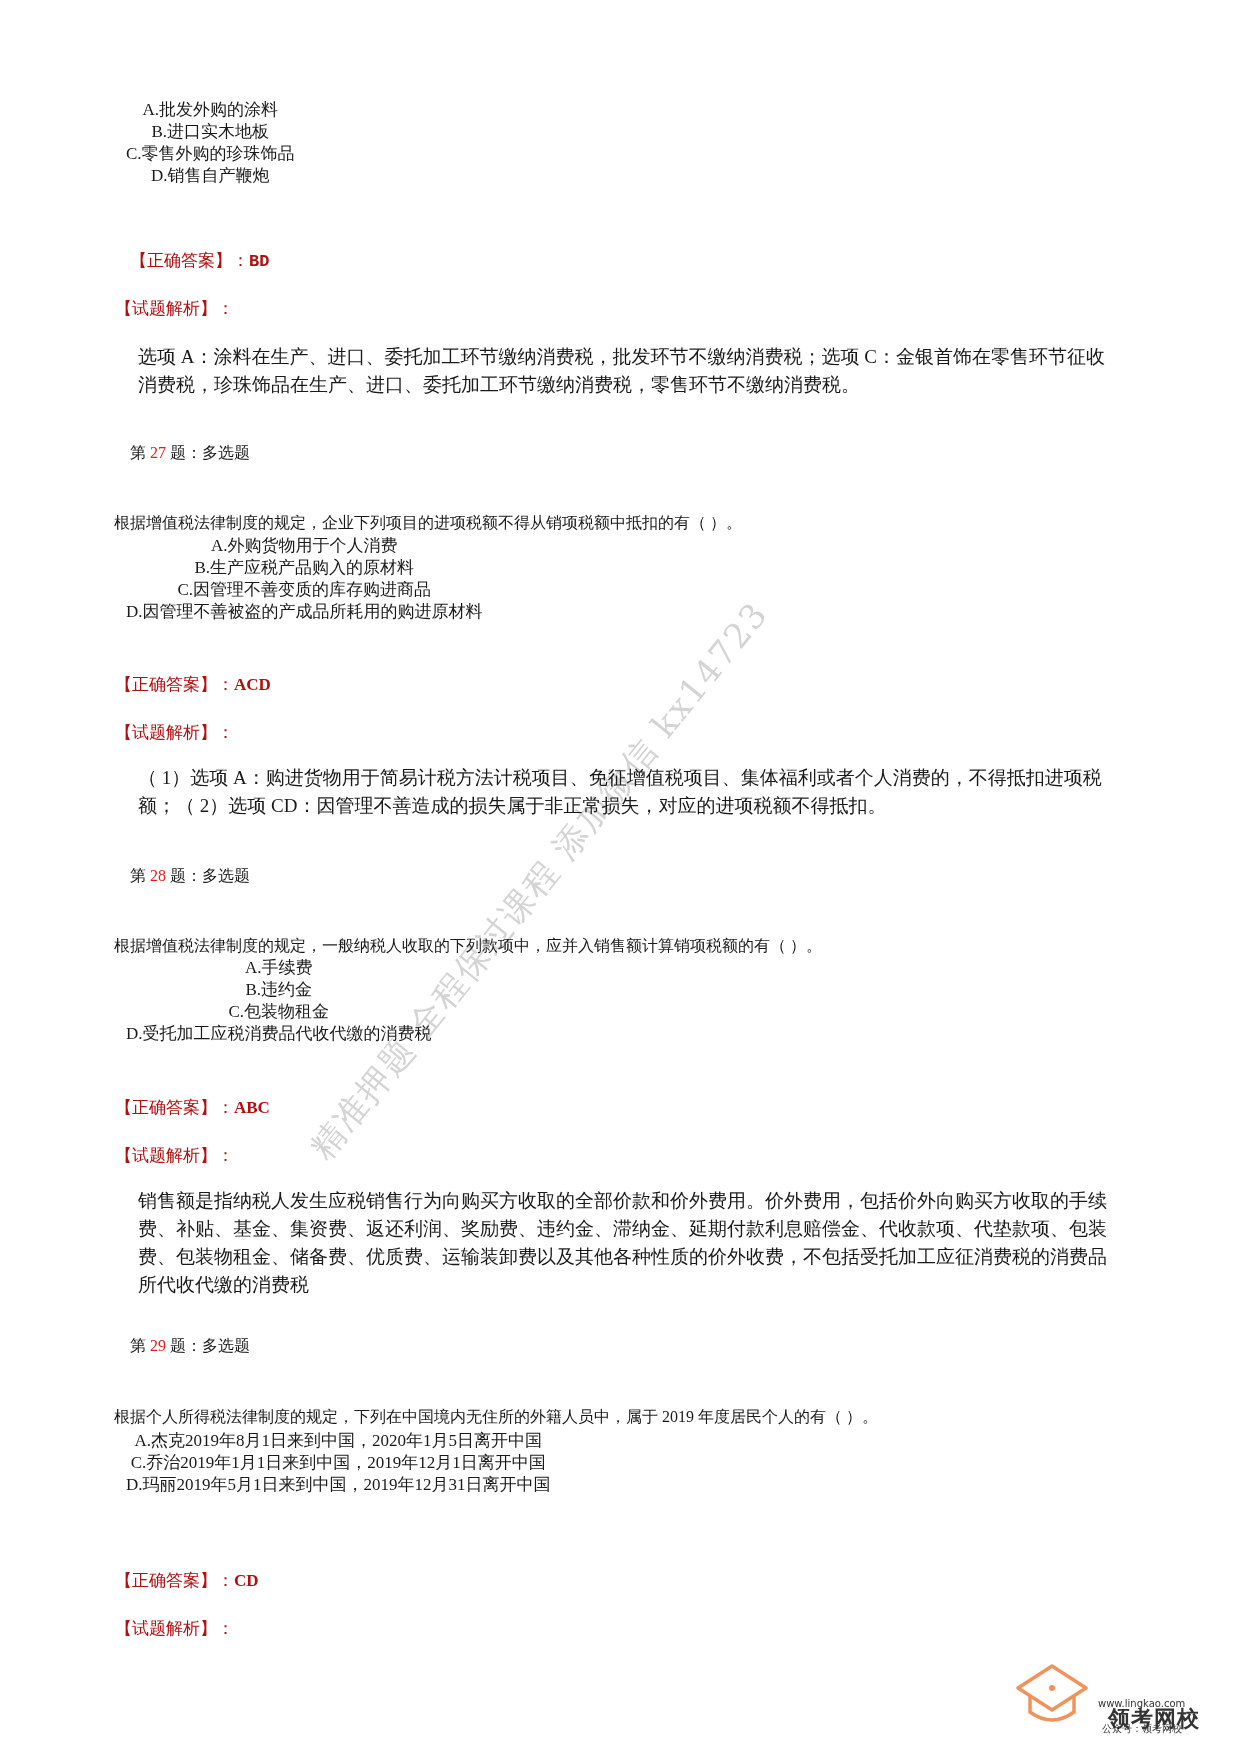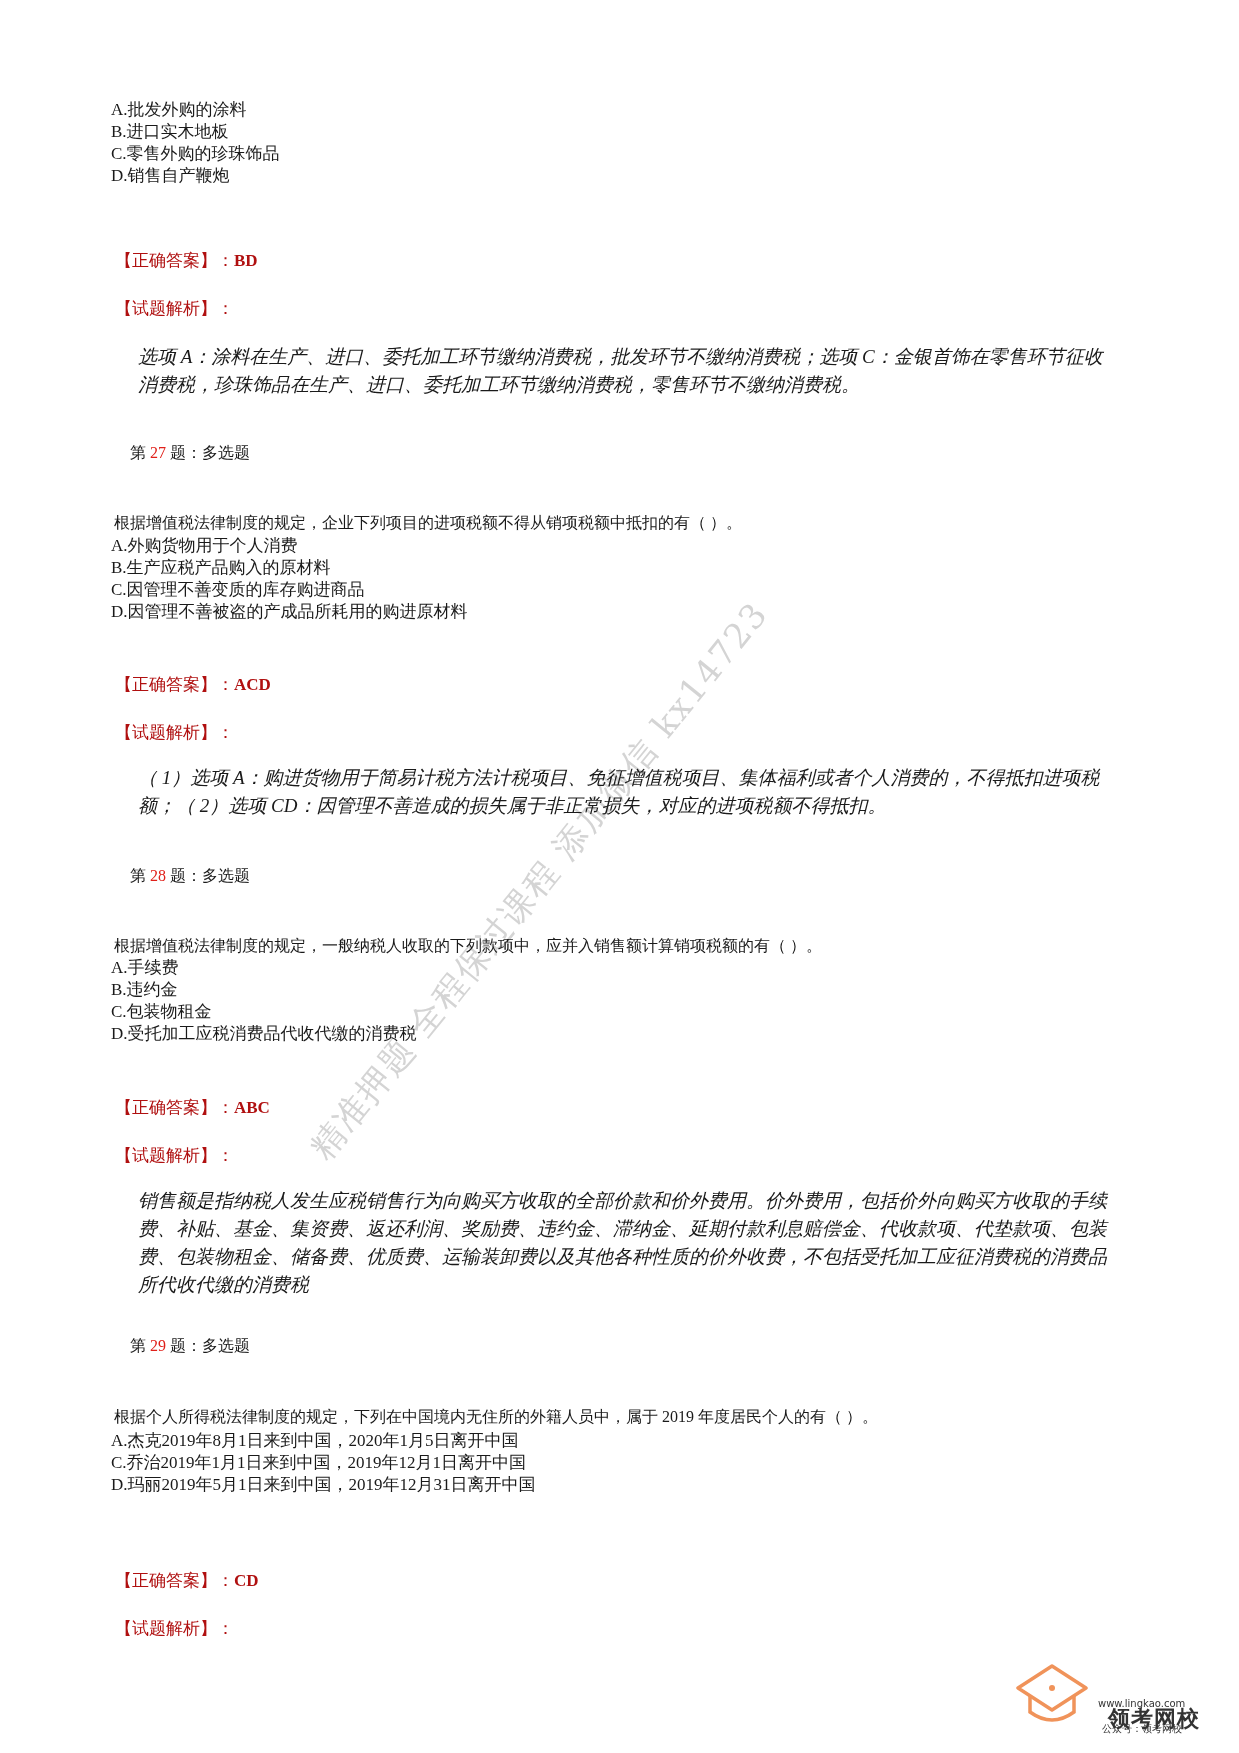--- a/index.html
+++ b/index.html
@@ -1,27 +1,27 @@
 <!DOCTYPE html>
 <html><head>
 <meta charset="utf-8">
 <style>
   html, body { margin: 0; padding: 0; background: #ffffff; }
   body { width: 1239px; height: 1753px; position: relative; overflow: hidden;
          font-family: "Liberation Serif", "DejaVu Serif", serif; color: #1a1a1a; }
   .page { position: absolute; left: 0; top: 0; width: 1239px; height: 1753px; }
   .abs { position: absolute; white-space: nowrap; }
   .opt { font-size: 17px; line-height: 22px; }
-  .opts { position: absolute; left: 111px; }
+  .opts { position: absolute; left: 126px; text-align: center; }
   .ans { font-size: 17px; color: #b01010; }
   .ans b { font-weight: bold; }
   .qhdr { font-size: 16px; margin-left: 16px; }
   .qhdr .num { color: #e0201a; }
   .stem { font-size: 16px; margin-top: 24px; }
-  .expl { font-size: 19px; line-height: 28px; white-space: normal; width: 980px; left: 138px; font-style: italic; }
+  .expl { font-size: 19px; line-height: 28px; white-space: normal; width: 980px; left: 138px; }
   .watermark { position: absolute; left: 300px; top: 1140px; transform-origin: left top;
                transform: rotate(-51deg); font-size: 34px; color: #d4d4d4; white-space: nowrap;
                letter-spacing: 2px; font-family: "DejaVu Serif", serif; pointer-events: none; }
   .logo { position: absolute; left: 1000px; top: 1660px; width: 239px; height: 93px; }
   .logo-name { position: absolute; left: 108px; top: 4px; font-size: 22px; font-weight: bold;
                color: #333; font-family: "DejaVu Sans", sans-serif; letter-spacing: 1px; margin-top: 40px; }
   .logo-url { position: absolute; left: 98px; top: 38px; font-size: 10px; color: #333;
               font-family: "DejaVu Sans", sans-serif; }
   .logo-wx { position: absolute; left: 102px; top: 62px; font-size: 10px; color: #333;
              font-family: Liberation Mono, monospace; }
@@ -33,21 +33,21 @@
 <div class="page">
 
   <div class="watermark">精准押题 全程保过课程 添加微信 kx14723</div>
 
   <div class="opts" style="top:99px;">
     <div class="opt">A.批发外购的涂料</div>
     <div class="opt">B.进口实木地板</div>
     <div class="opt">C.零售外购的珍珠饰品</div>
     <div class="opt">D.销售自产鞭炮</div>
   </div>
-  <div class="abs ans" style="left:115px;top:249px;">
+  <div class="abs ans" style="left:130px;top:249px;font-family:Liberation Mono, monospace;">
     <span>【正确答案】：</span><b>BD</b>
   </div>
   <div class="abs ans" style="left:115px;top:297px;">【试题解析】：</div>
   <div class="abs expl" style="top:343px;">选项 A：涂料在生产、进口、委托加工环节缴纳消费税，批发环节不缴纳消费税；选项 C：金银首饰在零售环节征收消费税，珍珠饰品在生产、进口、委托加工环节缴纳消费税，零售环节不缴纳消费税。</div>
 
   <div class="abs qhdr" style="left:114px;top:443px;">
     <span>第</span> <span class="num">27</span> <span>题：多选题</span>
   </div>
   <div class="abs stem" style="left:114px;top:489px;">根据增值税法律制度的规定，企业下列项目的进项税额不得从销项税额中抵扣的有（ ）。</div>
   <div class="opts" style="top:535px;">

